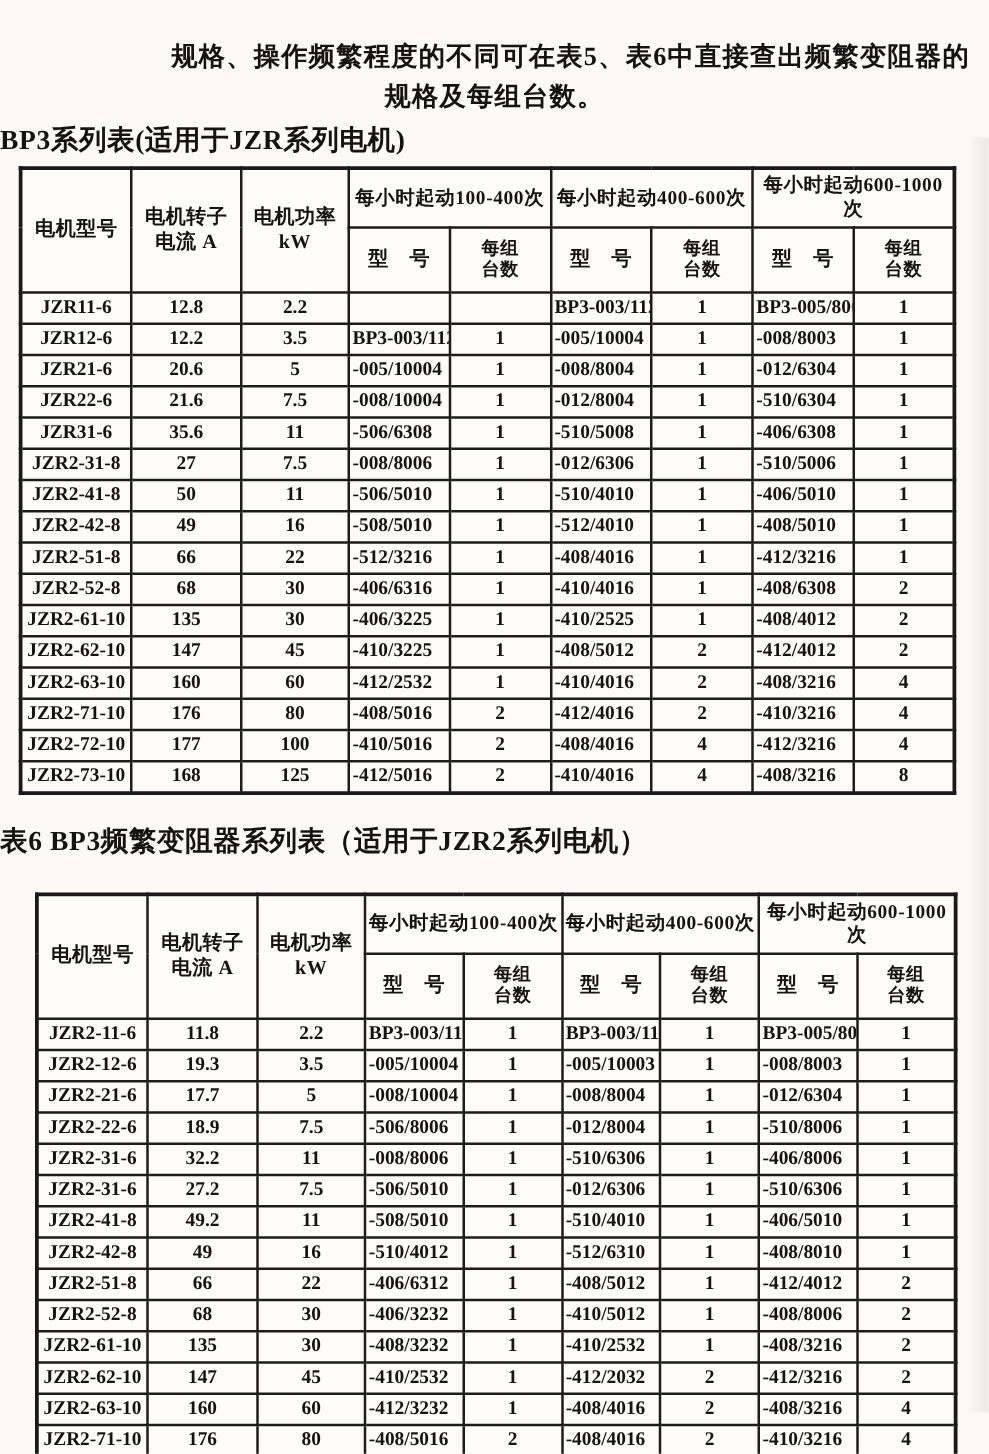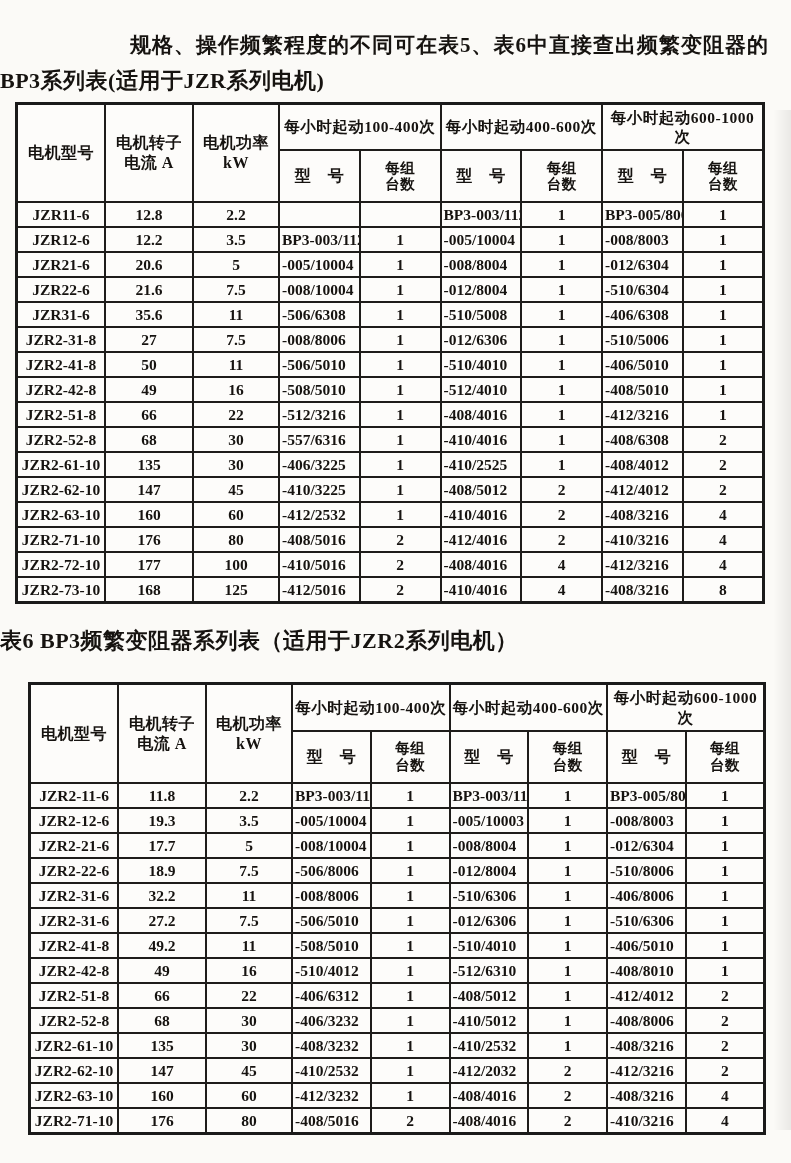--- a/index.html
+++ b/index.html
@@ -14,20 +14,21 @@
   .scan-edge-right {
     position: absolute; top: 110px; right: 0; width: 18px; height: 1020px;
     background: linear-gradient(to right, rgba(0,0,0,0), rgba(0,0,0,0.07));
     pointer-events: none;
   }
   .intro {
     margin: 30px 8px 0 8px;
     font-size: 21px; font-weight: 700;
     line-height: 1.5;
     letter-spacing: 1px;
+    text-align: center;
   }
   .intro .line1 { padding-left: 122px; }
   .tbl-title {
     text-align: left;
     font-size: 22px; font-weight: 800;
     margin-top: 4px;
     letter-spacing: 0.5px;
   }
   .tbl-title.second { margin-top: 22px; margin-bottom: 26px; }
   table {
@@ -67,20 +68,21 @@
   .w5 { width: 122px; } .w6 { width: 35px; }
   .w7 { width: 124px; } .w8 { width: 43px; }
 </style>
 </head>
 <body>
 
 <div class="scan-edge-right"></div>
 
 <div class="intro">
   <div class="line1">规格、操作频繁程度的不同可在表5、表6中直接查出频繁变阻器的</div>
+  <div class="line2">规格及每组台数。</div>
 </div>
 
 <div class="tbl-title">BP3系列表(适用于JZR系列电机)</div>
 
 <table class="t1">
   <thead>
     <tr>
       <th rowspan="2" class="w0">
         <div>电机型号</div>
       </th>
@@ -211,21 +213,21 @@
         <td class="c4 w4">1</td>
         <td class="c5 w5">-408/4016</td>
         <td class="c6 w6">1</td>
         <td class="c7 w7">-412/3216</td>
         <td class="c8 w8">1</td>
       </tr>
       <tr>
         <td class="c0 w0">JZR2-52-8</td>
         <td class="c1 w1">68</td>
         <td class="c2 w2">30</td>
-        <td class="c3 w3">-557/6316</td>
+        <td class="c3 w3">-406/6316</td>
         <td class="c4 w4">1</td>
         <td class="c5 w5">-410/4016</td>
         <td class="c6 w6">1</td>
         <td class="c7 w7">-408/6308</td>
         <td class="c8 w8">2</td>
       </tr>
       <tr>
         <td class="c0 w0">JZR2-61-10</td>
         <td class="c1 w1">135</td>
         <td class="c2 w2">30</td>

